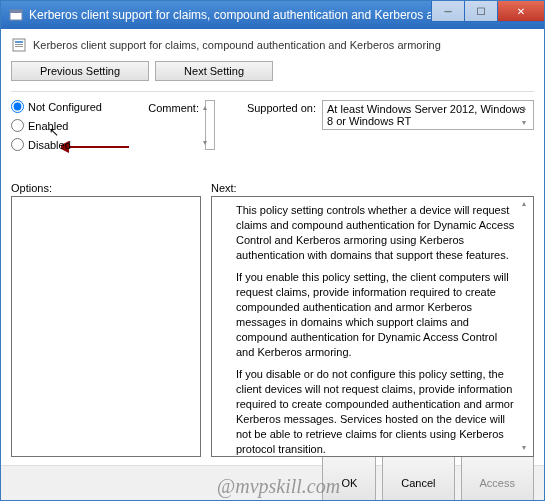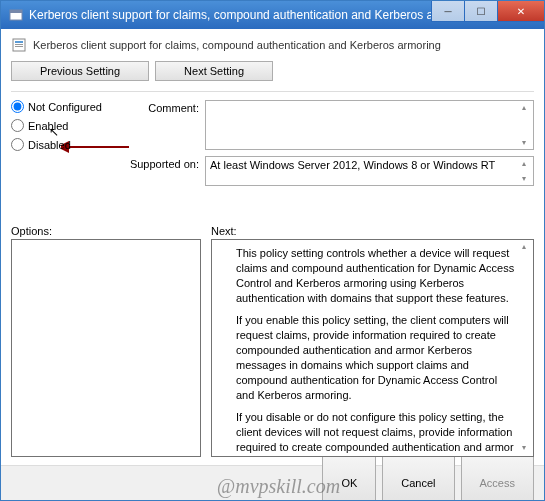--- a/index.html
+++ b/index.html
@@ -10,27 +10,27 @@
 .win-controls{display:flex;height:100%}
 .win-btn{width:32px;height:20px;border:1px solid #2a6bbf;border-top:none;background:linear-gradient(#c8d9ef,#b5cce8);display:flex;align-items:center;justify-content:center;font-family:Arial;font-size:10px;color:#333;margin-right:-1px}
 .win-btn.close{background:linear-gradient(#e56a54,#c0392b);color:#fff;width:46px}
 .client{flex:1;background:#fff;padding:8px 10px;display:flex;flex-direction:column;overflow:hidden}
 .header{display:flex;align-items:center;margin-bottom:8px}
 .header-icon{width:16px;height:16px;margin-right:6px}
 .header-text{font-size:11px;color:#333}
 .btn-row{display:flex;gap:6px;margin-bottom:10px}
 .btn{padding:3px 28px;border:1px solid #adadad;background:linear-gradient(#f5f5f5,#e1e1e1);font-size:11px;cursor:default}
 .divider{height:1px;background:#ddd;margin-bottom:8px}
-.config-row{display:flex;margin-bottom:16px}
+.config-row{display:flex;margin-bottom:8px}
 .radio-group{width:110px;display:flex;flex-direction:column;gap:6px}
 .radio-item{display:flex;align-items:center;gap:4px;position:relative}
 .radio-item input{margin:0}
 .radio-item label{font-size:11px}
 .cursor-arrow{position:absolute;left:50px;top:18px;pointer-events:none;color:#8b0000}
-.right-col{flex:1;display:flex;flex-direction:column;gap:6px}
+.right-col{flex:1;display:flex;gap:23px}
 .field-row{display:flex}
 .field-label{width:78px;text-align:right;padding-right:6px;font-size:11px;padding-top:2px}
 .textbox{flex:1;border:1px solid #adadad;background:#fff;font-size:11px;padding:2px 4px;position:relative}
 .textbox.comment{height:44px}
 .textbox.supported{height:24px}
 .scroll-hint{position:absolute;right:2px;top:2px;bottom:2px;width:14px;display:flex;flex-direction:column;justify-content:space-between;color:#888;font-size:8px;align-items:center}
 .lower{flex:1;display:flex;gap:10px;margin-top:23px;min-height:0}
 .col{display:flex;flex-direction:column;min-height:0}
 .col.options{flex:0 0 190px}
 .col.help{flex:1}

